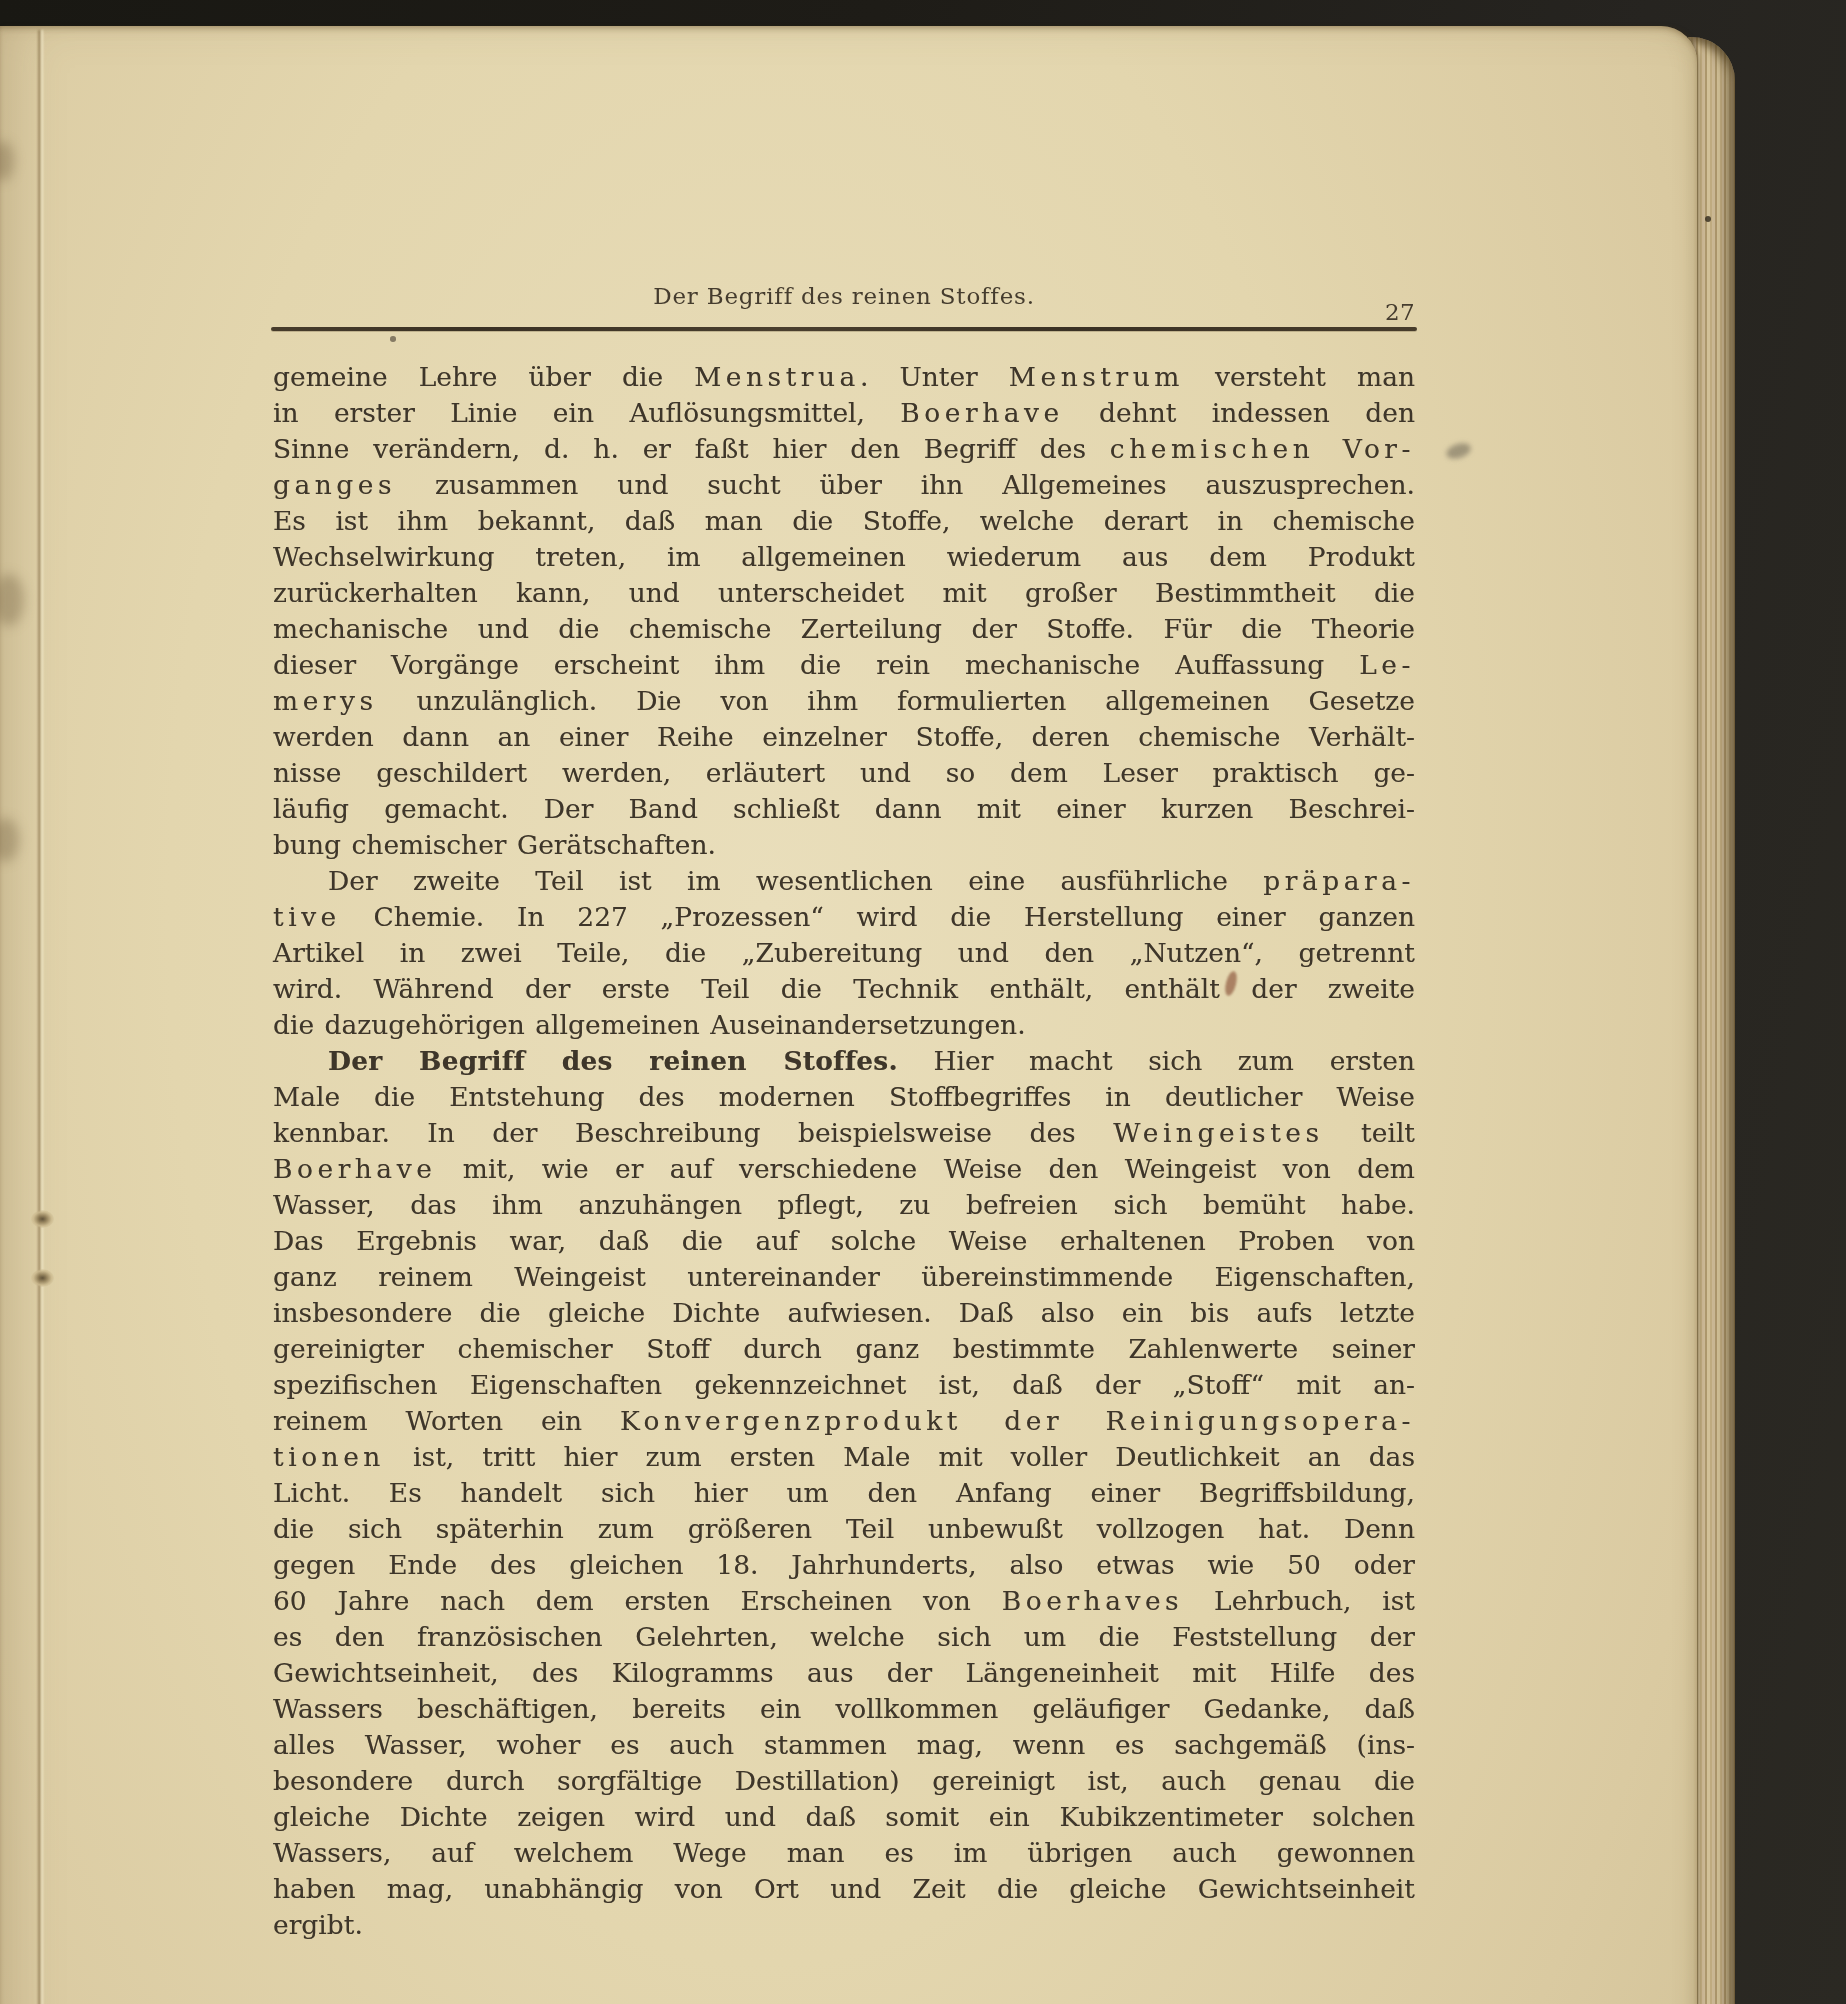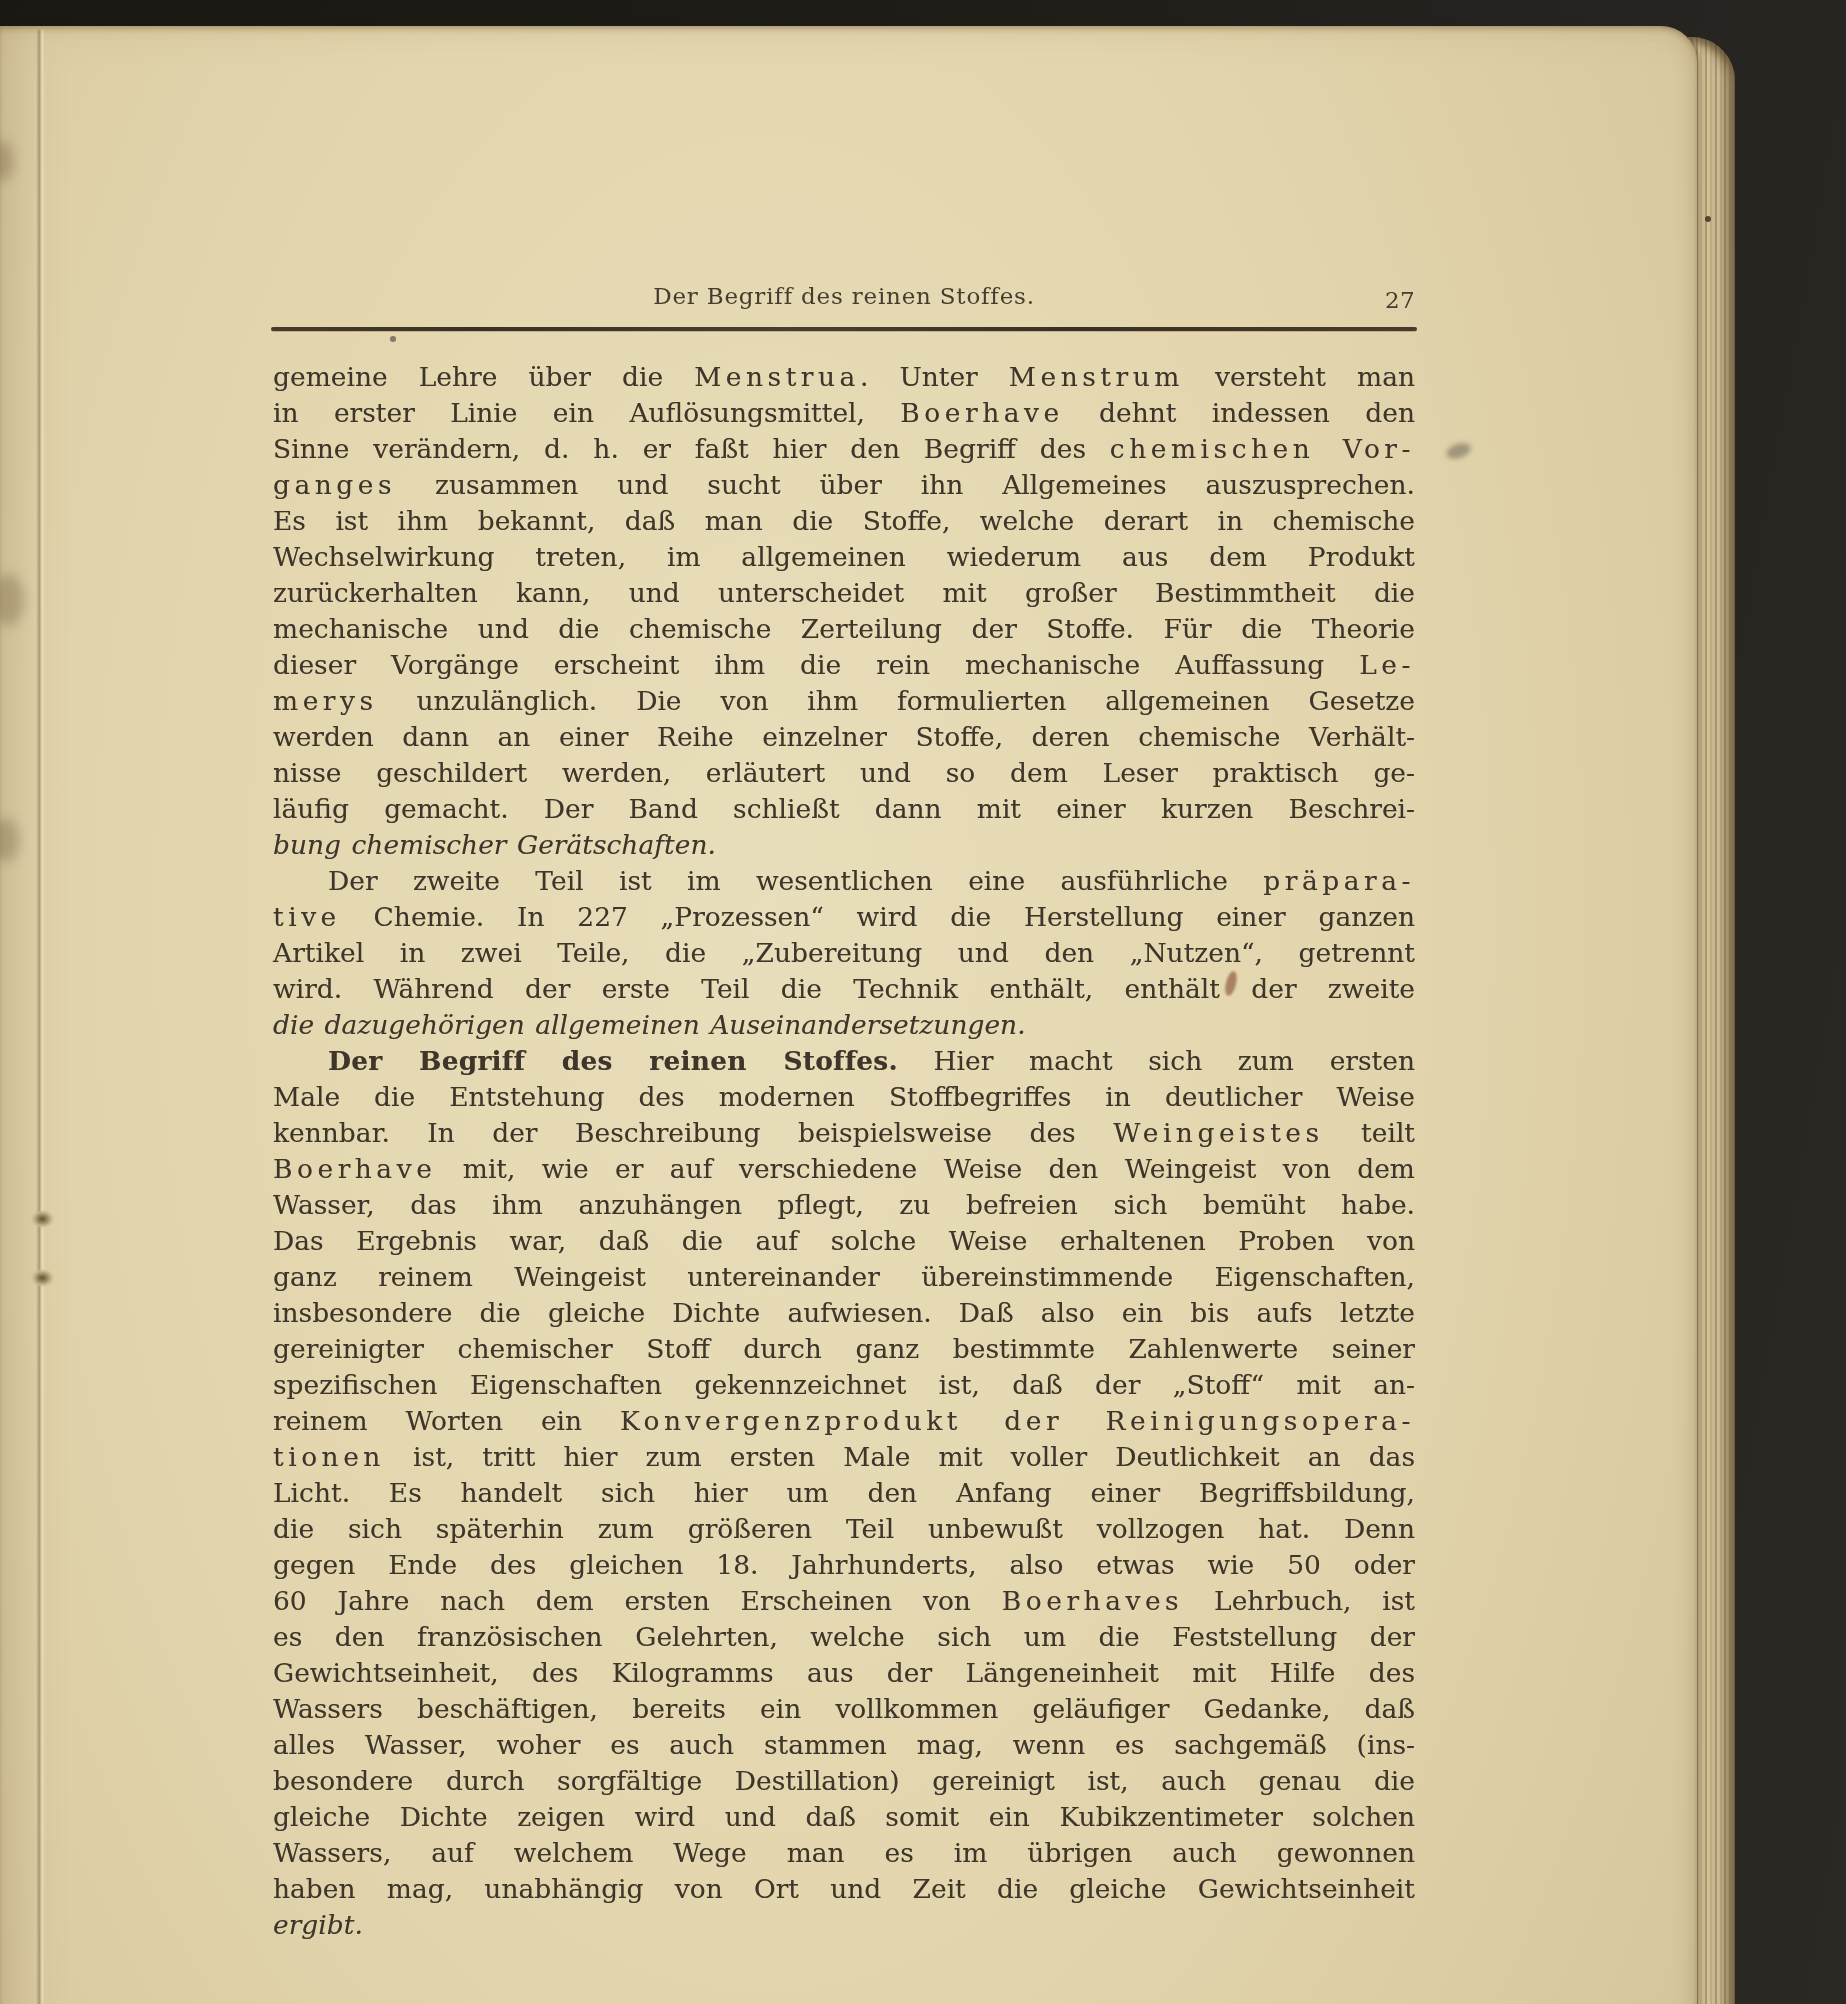--- a/index.html
+++ b/index.html
@@ -71,42 +71,42 @@
 
   .running-head {
     position: absolute;
     left: 273px; top: 255px; width: 1142px;
     text-align: center;
     font-size: 23px; line-height: 30px;
     letter-spacing: 0.8px;
     color: #453c2e;
   }
   .pagenum {
-    position: absolute; right: 0; top: 4px;
+    position: absolute; right: 0; top: 16px;
     letter-spacing: 0.4px;
     margin-left: 48px;
   }
   .head-rule {
     position: absolute;
     left: 271px; top: 301px;
     width: 1146px; height: 4.4px;
     border-radius: 2.4px;
     background: linear-gradient(90deg, #473c2b 0%, #3a3124 18%, #4a3f2e 45%, #3a3124 70%, #473c2b 100%);
     box-shadow: 0 0.8px 0.4px rgba(90,75,45,.35);
   }
   .textblock {
     position: absolute;
     left: 273px; top: 333px; width: 1142px;
     font-size: 26.5px; line-height: 36px;
     color: #3e362a;
     word-spacing: 2px;
     text-shadow: 0 0 0.4px rgba(62,54,42,.35);
   }
   .tl { text-align: justify; text-align-last: justify; }
-  .tl.last { text-align-last: left; font-style: italic; }
+  .tl.last { text-align-last: left; }
   .tl.indent { text-indent: 55px; }
   .sp { letter-spacing: 0.17em; margin-top: 24px; }
   .b  { font-weight: bold; letter-spacing: 0.2px; }
 </style>
 </head>
 <body>
 
 <div class="frame">
 
   <div class="fore-edge"></div>

